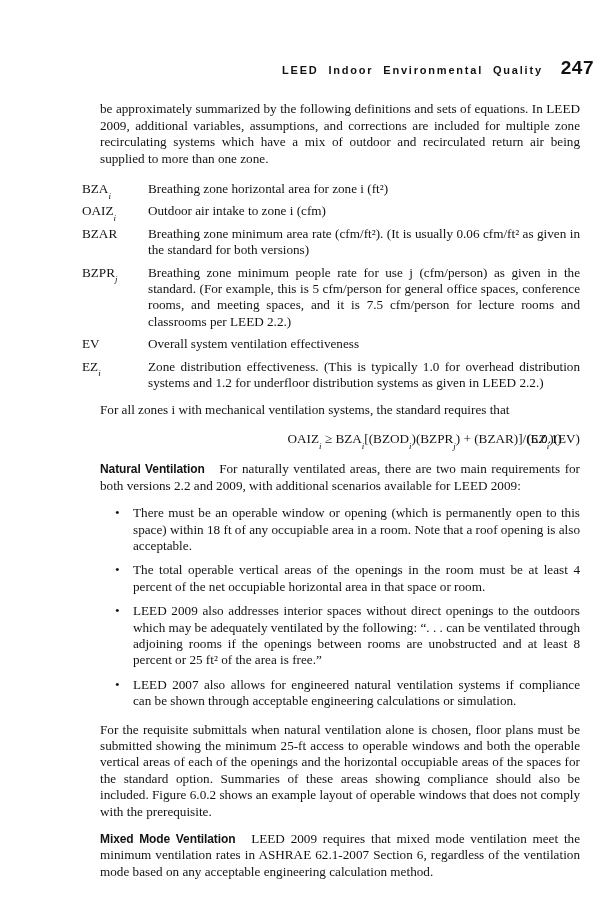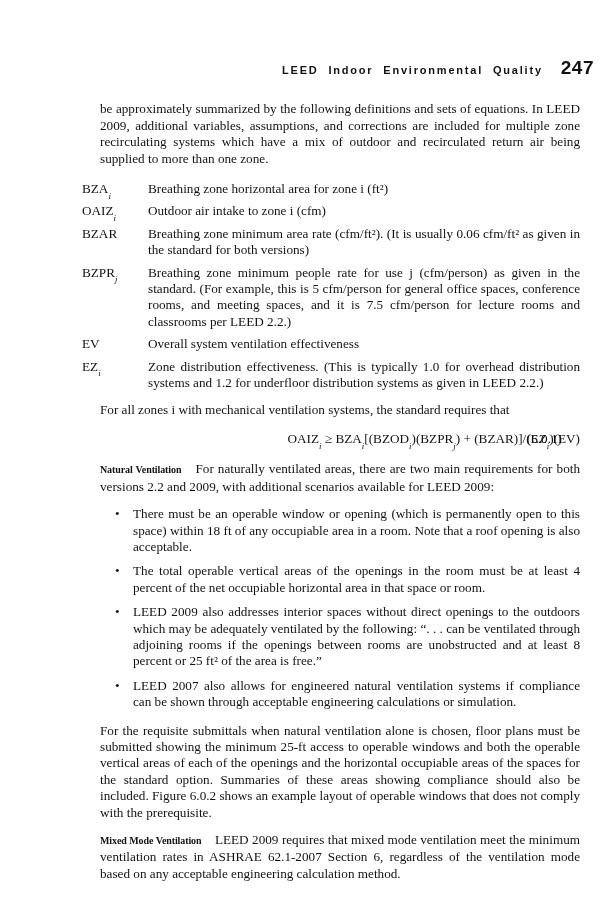--- a/index.html
+++ b/index.html
@@ -38,23 +38,23 @@
     font-size: 19px;
     letter-spacing: 0.5px;
     margin-left: 18px;
   }
   
   .para {
     margin: 0 0 11px 18px;
     text-align: justify;
   }
   .runin {
-    font-family: Liberation Serif, serif;
+    font-family: Liberation Sans, sans-serif;
     font-weight: 700;
-    font-size: 10px;
+    font-size: 12px;
     letter-spacing: -0.1px;
     margin-right: 10px;
     white-space: nowrap;
   }
   
   .defs { margin: 14px 0 10px 0; }
   .def-row {
     display: grid;
     grid-template-columns: 66px 1fr;
     margin-bottom: 6px;

